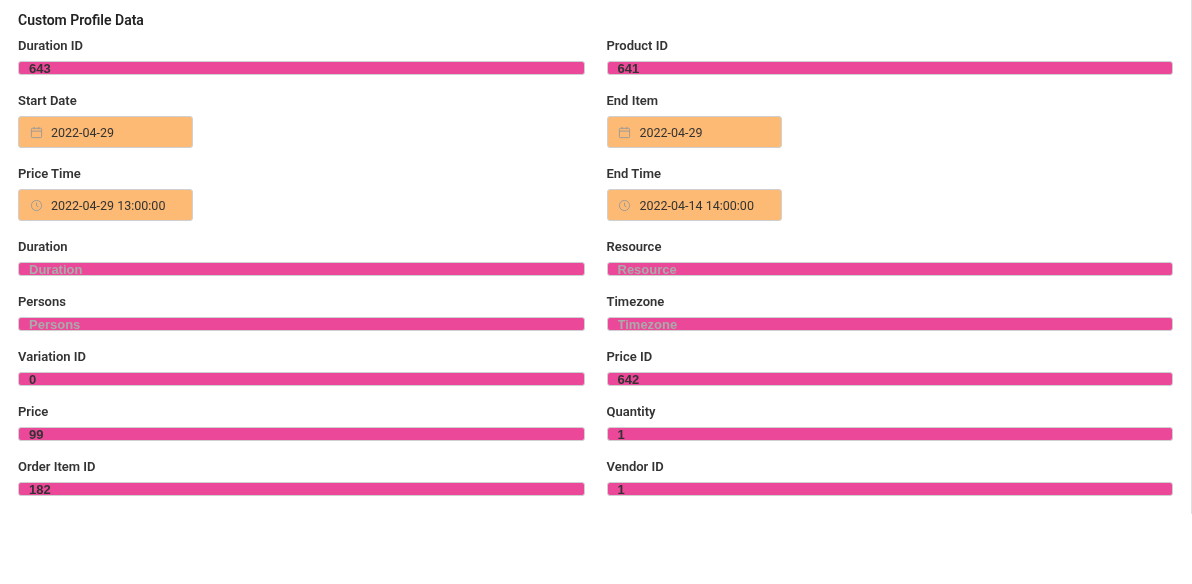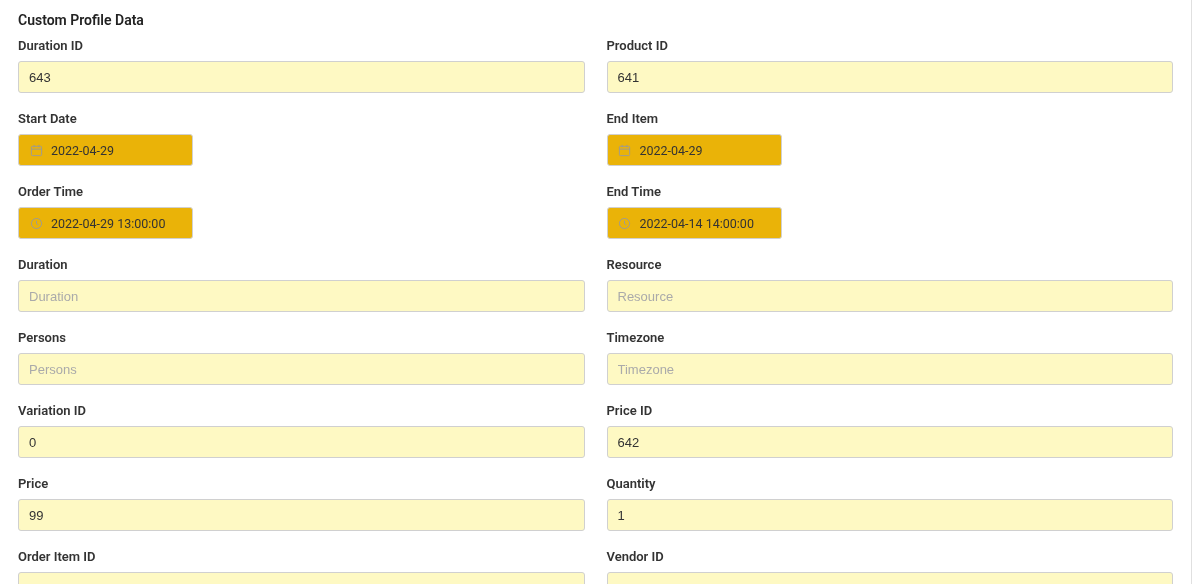--- a/index.html
+++ b/index.html
@@ -36,39 +36,40 @@
     flex-direction: column;
   }
   .form-label {
     font-size: 13px;
     font-weight: 600;
     color: #333;
     margin-bottom: 8px;
   }
   .text-input {
     width: 100%;
-    height: 32px;
+    height: 14px;
     padding: 6px 10px;
     border: 1px solid #d0d0d0;
     border-radius: 3px;
     font-size: 13px;
     color: #333;
-    background: #fef9c3;
+    background: #ec4899;
+    font-weight: bold;
   }
   .text-input::placeholder {
     color: #aaa;
   }
   .picker-input {
     width: 175px;
     height: 32px;
     border: 1px solid #d0d0d0;
     border-radius: 3px;
     font-size: 12.5px;
     color: #333;
-    background: #eab308;
+    background: #fdba74;
     display: flex;
     align-items: center;
     padding: 0 10px;
     cursor: text;
   }
   .picker-icon {
     display: inline-flex;
     align-items: center;
     justify-content: center;
     width: 14px;
@@ -123,21 +124,21 @@
             <line x1="1.5" y1="5.5" x2="12.5" y2="5.5"></line>
             <line x1="4.5" y1="1" x2="4.5" y2="3.5"></line>
             <line x1="9.5" y1="1" x2="9.5" y2="3.5"></line>
           </svg>
         </span>
         <span class="picker-text">2022-04-29</span>
       </div>
     </div>
 
     <div class="form-field">
-      <label class="form-label">Order Time</label>
+      <label class="form-label">Price Time</label>
       <div class="picker-input">
         <span class="picker-icon">
           <svg viewBox="0 0 14 14" width="13" height="13" fill="none" stroke="currentColor" stroke-width="1">
             <circle cx="7" cy="7" r="5.5"></circle>
             <line x1="7" y1="4" x2="7" y2="7.3"></line>
             <line x1="7" y1="7.3" x2="9" y2="8.5"></line>
           </svg>
         </span>
         <span class="picker-text">2022-04-29 13:00:00</span>
       </div>

